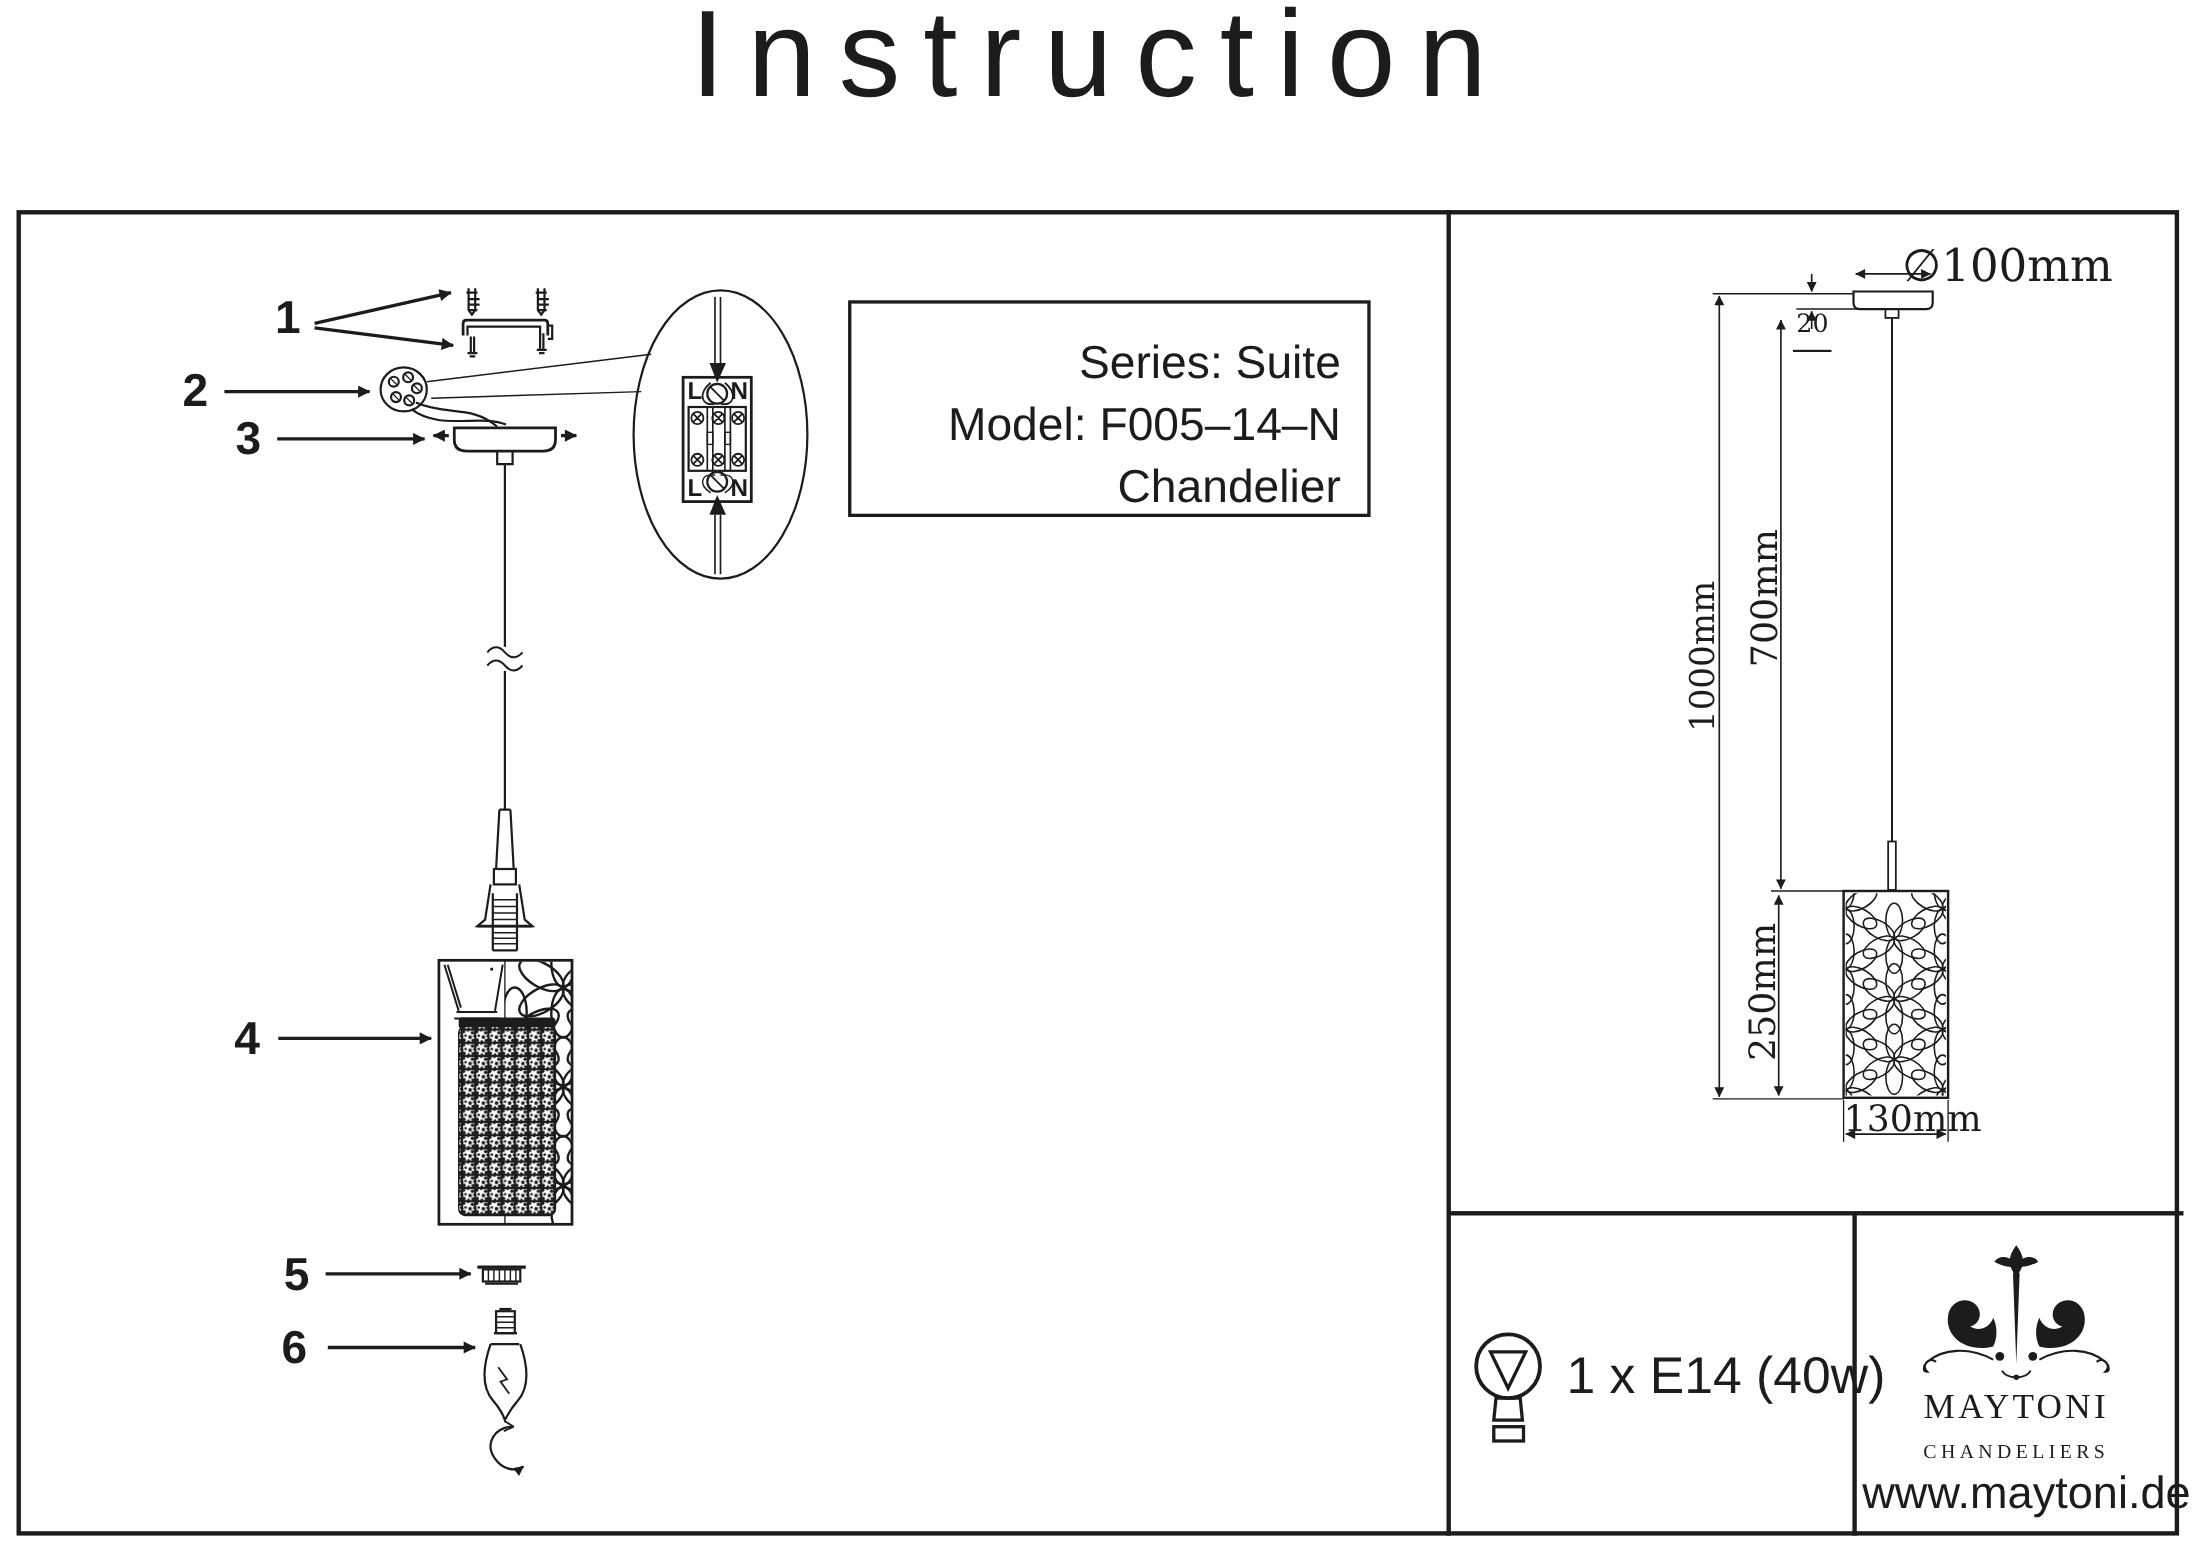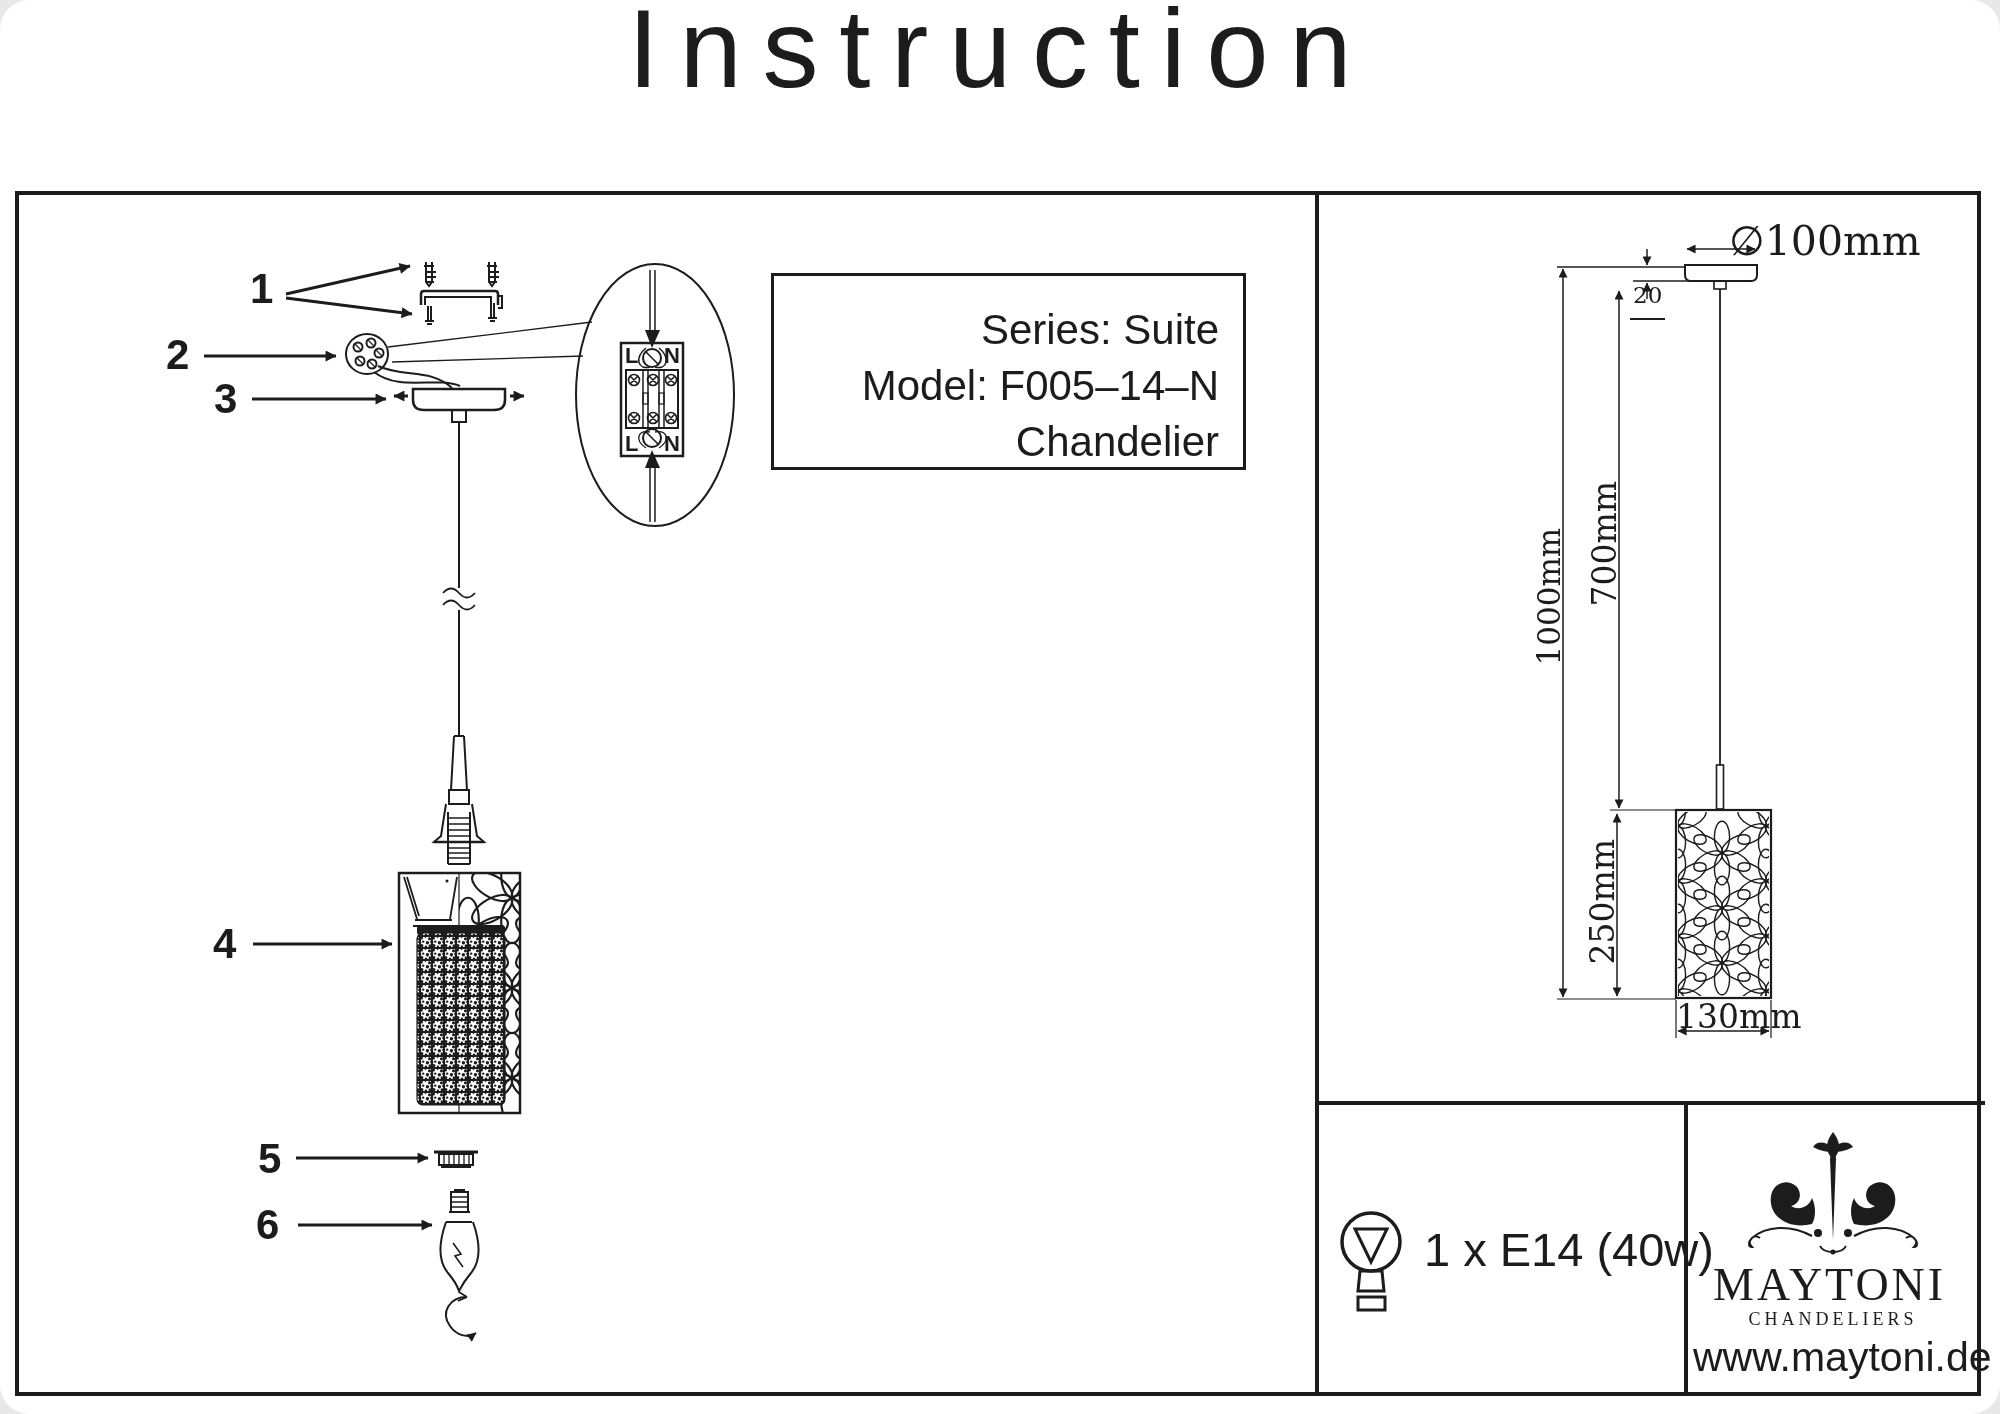--- a/index.html
+++ b/index.html
@@ -1,18 +1,18 @@
 <!DOCTYPE html>
 <html><head>
 <meta charset="utf-8">
 <style>
   html,body{margin:0;padding:0;background:#e8e8e8;}
   .page{
     position:relative;width:2000px;height:1414px;background:#ffffff;
-    font-family:"Liberation Sans", sans-serif;color:#1c1c1c;overflow:hidden;border-radius:29px;
+    font-family:"Liberation Sans", sans-serif;color:#1c1c1c;overflow:hidden;
   }
   .abs{position:absolute;}
   .title{
     left:0;top:-10px;width:2000px;text-align:center;
     font-size:112px;font-weight:400;letter-spacing:0.185em;line-height:1.05;
   }
   .main-box{
     left:15px;top:191px;width:1966px;height:1205px;
     border:4px solid #1c1c1c;box-sizing:border-box;
   }
@@ -26,22 +26,22 @@
     text-align:right;padding:26px 24px 0 0;
     font-size:42px;line-height:56px;font-weight:400;
   }
   .part-num{font-size:42px;font-weight:700;line-height:1;}
   .ln-label{font-size:22px;font-weight:700;line-height:1;}
   .dim{font-family:"DejaVu Serif","Liberation Serif",serif;font-size:33px;line-height:1;white-space:nowrap;}
   .dim-rot{transform:rotate(-90deg);transform-origin:center center;text-align:center;}
   .dim-small{font-size:23px;border-bottom:2px solid #1c1c1c;padding:0 3px 11px 3px;}
   .spec-text{font-size:47px;line-height:1;}
   .brand-name{
-    font-family:"Liberation Serif",serif;font-size:46px;letter-spacing:3px;
-    width:240px;text-align:left;line-height:1;
+    font-family:"Liberation Serif",serif;font-size:32px;letter-spacing:3px;
+    width:240px;text-align:center;line-height:1;
   }
   .brand-sub{
     font-family:"Liberation Serif",serif;font-size:18px;letter-spacing:4px;
     width:240px;text-align:center;line-height:1;
   }
   .brand-url{font-size:41px;width:280px;text-align:right;line-height:1;}
 </style>
 </head>
 <body>
 

